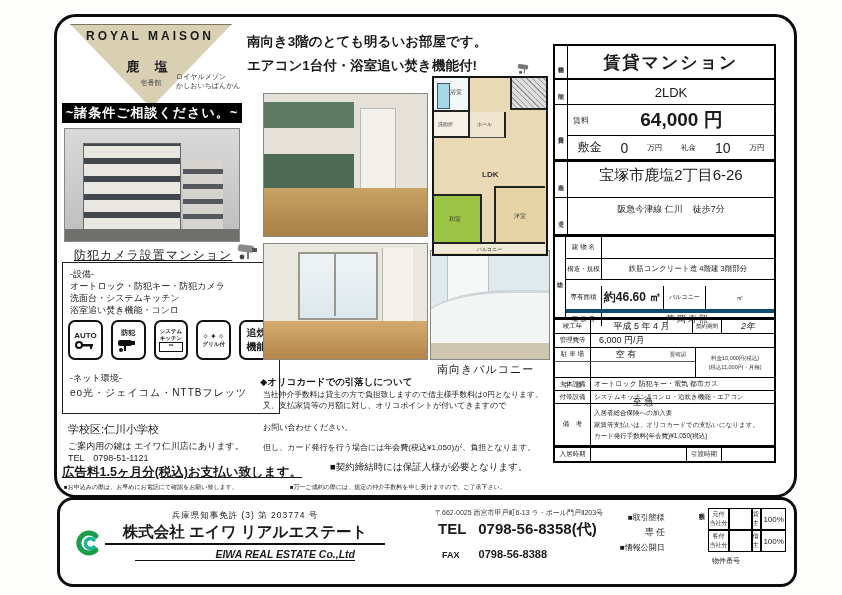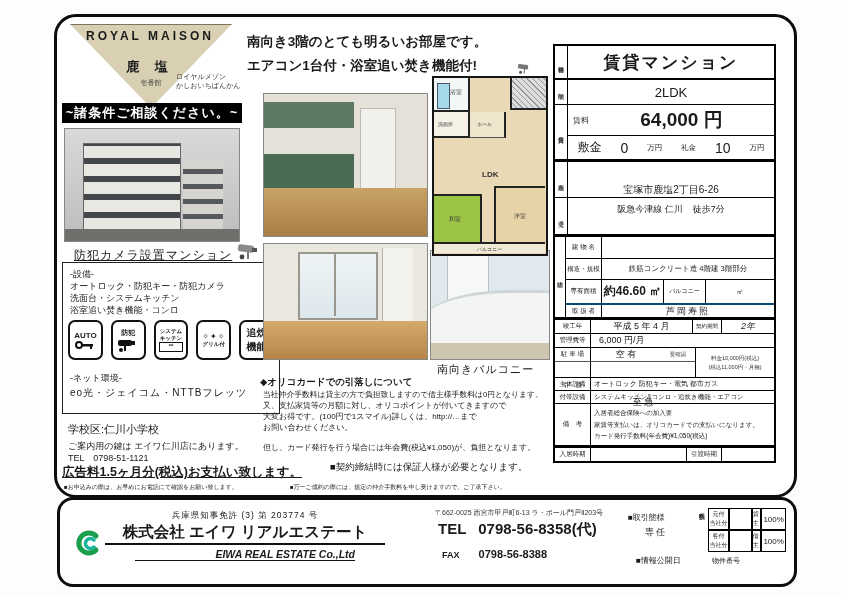--- a/index.html
+++ b/index.html
@@ -176,21 +176,20 @@
       <span class="abs" style="left:18px;top:24px;">洋室</span>
     </div>
     <div class="rm" style="left:0;top:164px;width:111px;height:11px;background:#f1ead6;border-top:2px solid #222;text-align:center;font-size:5px;line-height:11px;">
       <span>バルコニー</span>
     </div>
   </div>
 
   <div class="t" style="left:260px;top:376px;font-size:9.5px;font-weight:bold;">◆オリコカードでの引落しについて</div>
   <div class="t" style="left:263px;top:389px;font-size:7.8px;">当社仲介手数料は貸主の方で負担致しますので借主様手数料は0円となります。</div>
   <div class="t" style="left:263px;top:400px;font-size:8px;">又、支払家賃等の月額に対し、オリコポイントが付いてきますので</div>
-  <div class="t" style="left:263px;top:411px;font-size:8px;">大変お得です。(100円で1スマイル)詳しくは、http://…まで</div>
   <div class="t" style="left:263px;top:422px;font-size:8px;">お問い合わせください。</div>
   <div class="t" style="left:263px;top:442px;font-size:8px;">但し、カード発行を行う場合には年会費(税込¥1,050)が、負担となります。</div>
   <div class="t" style="left:330px;top:461px;font-size:9.5px;">■契約締結時には保証人様が必要となります。</div>
 
   <div id="spec">
     <div class="row" style="height:34px;border-bottom:2px solid #000;">
       <div class="vlab">物件種目</div>
       <div class="val big">賃貸マンション</div>
     </div>
     <div class="row" style="height:25px;">
@@ -209,40 +208,40 @@
           <span style="font-size:14px;">0</span>
           <span style="font-size:7.5px;">万円</span>
           <span style="font-size:7.5px;">礼金</span>
           <span style="font-size:14px;">10</span>
           <span style="font-size:7.5px;">万円</span>
         </div>
       </div>
     </div>
     <div class="row" style="height:38px;border-top:2px solid #000;">
       <div class="vlab">所在地</div>
-      <div class="val" style="align-items:flex-start;padding-top:21px;font-size:10px;">宝塚市鹿塩2丁目6-26</div>
+      <div class="val" style="align-items:flex-start;padding-top:4px;font-size:15px;">宝塚市鹿塩2丁目6-26</div>
     </div>
     <div class="row" style="height:37px;">
       <div class="vlab">交通</div>
       <div class="val" style="align-items:flex-start;padding-top:5px;font-size:9px;gap:10px;">
         <span>阪急今津線 仁川</span>
         <span>徒歩7分</span>
       </div>
     </div>
     <div class="row" style="height:83px;border-top:2px solid #000;">
       <div class="vlab" style="flex:0 0 11px;width:11px;">建物</div>
       <div class="grp">
         <div style="flex:0 0 21px;display:flex;border-bottom:1px solid #000;">
           <div class="hlab">建 物 名</div>
         </div>
         <div style="flex:0 0 20px;display:flex;border-bottom:1px solid #000;">
           <div class="hlab">構造・規模</div>
           <div class="val" style="font-size:7.5px;">鉄筋コンクリート造 4階建 3階部分</div>
         </div>
-        <div style="flex:0 0 23px;display:flex;border-bottom:2px solid #0c4a6e;">
+        <div style="flex:0 0 23px;display:flex;border-bottom:4px solid #0c4a6e;margin-top:6px;">
           <div class="hlab">専有面積</div>
           <div class="val" style="font-size:12px;font-weight:bold;flex:0 0 62px;border-right:1px solid #000;">約46.60 ㎡</div>
           <div class="val" style="font-size:6px;flex:0 0 42px;border-right:1px solid #000;">バルコニー</div>
           <div class="val" style="font-size:7px;">㎡</div>
         </div>
         <div style="flex:1;display:flex;">
           <div class="hlab">取 扱 者</div>
           <div class="val" style="font-size:9px;letter-spacing:2px;">芦岡寿照</div>
         </div>
       </div>
@@ -312,21 +311,21 @@
       <span>TEL</span>
       <span style="margin-left:8px;">0798-56-8358(代)</span>
     </div>
     <div class="t" style="left:382px;top:48px;font-size:11px;font-weight:bold;">
       <span style="font-size:9px;">FAX</span>
       <span style="margin-left:16px;">0798-56-8388</span>
     </div>
 
     <div class="t" style="left:568px;top:12px;font-size:8px;">■取引態様</div>
     <div class="t" style="left:585px;top:26px;font-size:9px;letter-spacing:2px;">専任</div>
-    <div class="t" style="left:576px;top:42px;font-size:8px;margin-top:13px;">■情報公開日</div>
+    <div class="t" style="left:560px;top:42px;font-size:8px;">■情報公開日</div>
 
     <div class="abs" style="left:636px;top:8px;width:10px;writing-mode:vertical-rl;text-orientation:upright;font-size:6.5px;">手数料</div>
     <div class="abs" style="left:648px;top:8px;width:78px;">
       <div style="display:flex;height:22px;">
         <div class="feecell tiny" style="width:22px;text-align:center;">元付 当社分</div>
         <div class="feecell" style="width:24px;"></div>
         <div class="feecell tiny" style="width:10px;">貸主</div>
         <div class="feecell" style="width:26px;font-size:8px;">100%</div>
       </div>
       <div style="display:flex;height:22px;">

